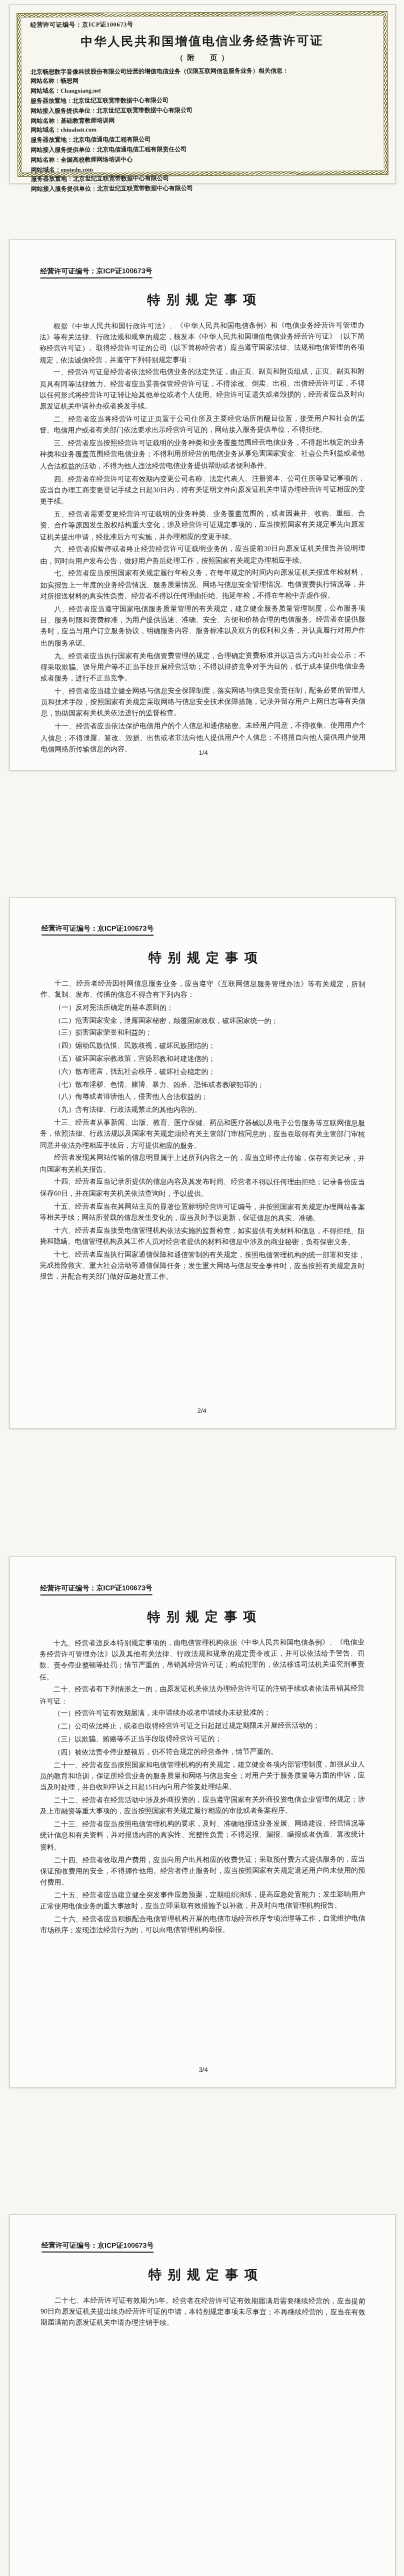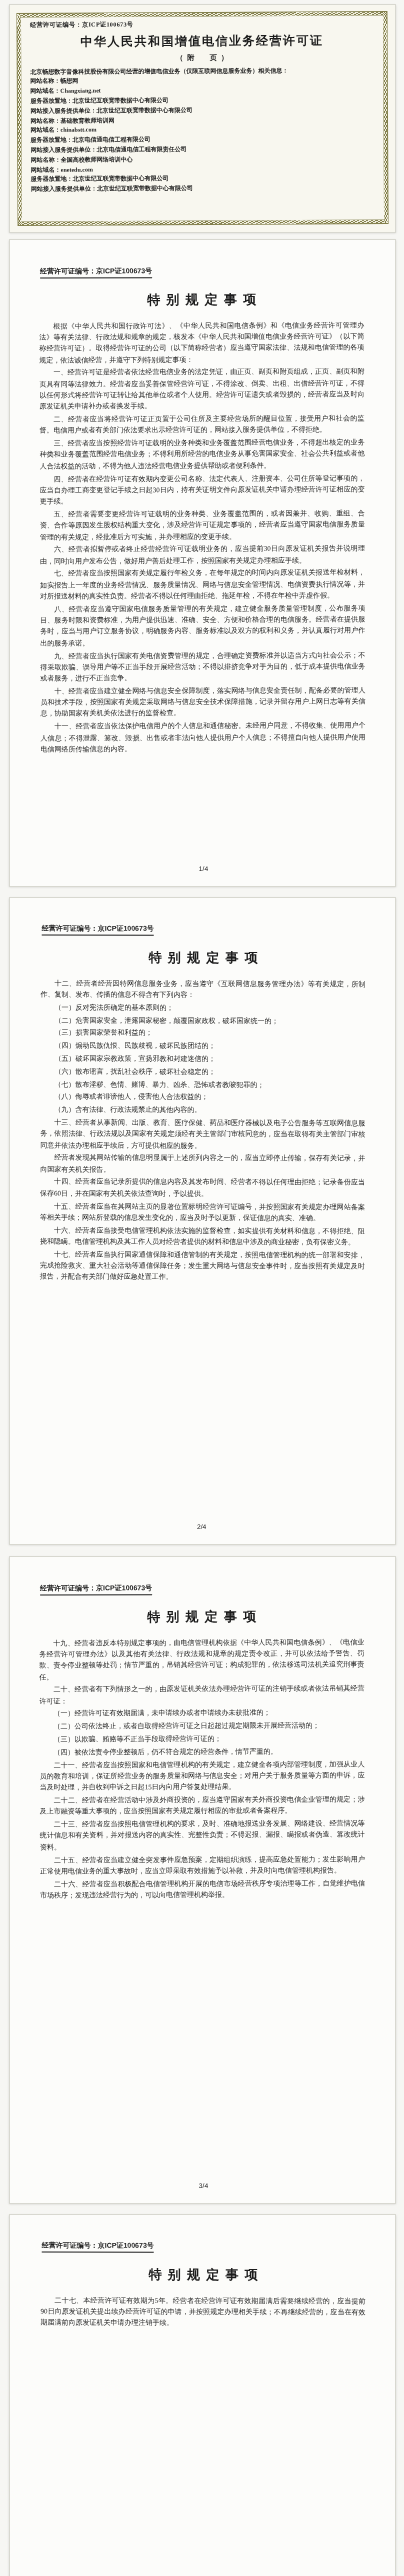--- a/index.html
+++ b/index.html
@@ -1,33 +1,33 @@
 <!DOCTYPE html>
 <html style="font-size:8.2px"><head>
 <meta charset="utf-8">
 <style>
   html,body{margin:0;padding:0;background:#f6f6f3;}
   .canvas{position:relative;width:405px;height:2873px;background:#f6f6f3;overflow:hidden;
           font-family:"Liberation Serif", serif;color:#1c1c1c;}
   .page{position:absolute;left:8.8px;width:387px;background:#fcfcfa;
         border:0.5px solid #d8d8d0;box-shadow:0 0.5px 2.1px rgba(0,0,0,.15);box-sizing:border-box;}
   
-  #page-1{top:4.1px;height:229px;background:#f8f7ef;}
+  #page-1{top:4.1px;height:180px;background:#f8f7ef;}
   .cert-wrap{position:absolute;inset:2.1px;transform:rotate(-0.3deg);}
   .cert-band{position:absolute;inset:5.7px;border:3.6px solid;
              border-image:repeating-linear-gradient(45deg,#83804d 0 1.5px,#eeecdb 1.5px 3.1px) 7;
              box-shadow:0 0 0 1px #83804d, inset 0 0 0 0.5px #83804d;}
   .cert-inner{position:absolute;inset:13.4px 18.5px;}
   .cert-number{font-size:6.2px;font-weight:bold;letter-spacing:0.3px;}
   .cert-title{margin:4.1px 0 0;text-align:center;font-size:12px;font-weight:bold;letter-spacing:1.5px;}
   .cert-sub{margin-top:2.1px;text-align:center;font-size:7.2px;font-weight:bold;letter-spacing:4.1px;padding-left:4.1px;}
   .cert-body{margin-top:4.1px;font-size:6px;font-weight:bold;line-height:9.8px;}
   .cert-line{margin:0;}
   
-  .prov{height:648px;}
+  .prov{height:532px;}
   #page-2{top:239px;}
   #page-3{top:897px;}
   #page-4{top:1556px;}
   #page-5{top:2214px;}
   .prov-inner{position:absolute;inset:0;}
   .tilt-a{transform:rotate(-0.18deg);}
   .tilt-b{transform:rotate(0.15deg);}
   .phead{margin:26px 31px 0;font-size:7px;font-weight:bold;
          font-family:"Liberation Sans", sans-serif;}
   .phead-u{display:inline-block;border-bottom:0.5px solid #1c1c1c;padding-bottom:1px;}
@@ -76,21 +76,21 @@
       <div class="phead">
         <span class="phead-u"><span>经营许可证编号：</span><span>京ICP证100673号</span></span>
       </div>
       <h2 class="ptitle">特别规定事项</h2>
       <div class="pbody">
           <p class="para">根据《中华人民共和国行政许可法》、《中华人民共和国电信条例》和《电信业务经营许可管理办法》等有关法律、行政法规和规章的规定，核发本《中华人民共和国增值电信业务经营许可证》（以下简称经营许可证）。取得经营许可证的公司（以下简称经营者）应当遵守国家法律、法规和电信管理的各项规定，依法诚信经营，并遵守下列特别规定事项：</p>
           <p class="para">一、经营许可证是经营者依法经营电信业务的法定凭证，由正页、副页和附页组成，正页、副页和附页具有同等法律效力。经营者应当妥善保管经营许可证，不得涂改、倒卖、出租、出借经营许可证，不得以任何形式将经营许可证转让给其他单位或者个人使用。经营许可证遗失或者毁损的，经营者应当及时向原发证机关申请补办或者换发手续。</p>
           <p class="para">二、经营者应当将经营许可证正页置于公司住所及主要经营场所的醒目位置，接受用户和社会的监督。电信用户或者有关部门依法要求出示经营许可证的，网站接入服务提供单位，不得拒绝。</p>
           <p class="para">三、经营者应当按照经营许可证载明的业务种类和业务覆盖范围经营电信业务，不得超出核定的业务种类和业务覆盖范围经营电信业务；不得利用所经营的电信业务从事危害国家安全、社会公共利益或者他人合法权益的活动，不得为他人违法经营电信业务提供帮助或者便利条件。</p>
           <p class="para">四、经营者在经营许可证有效期内变更公司名称、法定代表人、注册资本、公司住所等登记事项的，应当自办理工商变更登记手续之日起30日内，持有关证明文件向原发证机关申请办理经营许可证相应的变更手续。</p>
-          <p class="para">五、经营者需要变更经营许可证载明的业务种类、业务覆盖范围的，或者因兼并、收购、重组、合资、合作等原因发生股权结构重大变化，涉及经营许可证规定事项的，经营者应当遵守国家电信服务质量管理的有关规定，经批准后方可实施，并办理相应的变更手续。</p>
+          <p class="para">五、经营者需要变更经营许可证载明的业务种类、业务覆盖范围的，或者因兼并、收购、重组、合资、合作等原因发生股权结构重大变化，涉及经营许可证规定事项的，应当按照国家有关规定事先向原发证机关提出申请，经批准后方可实施，并办理相应的变更手续。</p>
           <p class="para">六、经营者拟暂停或者终止经营经营许可证载明业务的，应当提前30日向原发证机关报告并说明理由，同时向用户发布公告，做好用户善后处理工作，按照国家有关规定办理相应手续。</p>
           <p class="para">七、经营者应当按照国家有关规定履行年检义务，在每年规定的时间内向原发证机关报送年检材料，如实报告上一年度的业务经营情况、服务质量情况、网络与信息安全管理情况、电信资费执行情况等，并对所报送材料的真实性负责。经营者不得以任何理由拒绝、拖延年检，不得在年检中弄虚作假。</p>
           <p class="para">八、经营者应当遵守国家电信服务质量管理的有关规定，建立健全服务质量管理制度，公布服务项目、服务时限和资费标准，为用户提供迅速、准确、安全、方便和价格合理的电信服务。经营者在提供服务时，应当与用户订立服务协议，明确服务内容、服务标准以及双方的权利和义务，并认真履行对用户作出的服务承诺。</p>
           <p class="para">九、经营者应当执行国家有关电信资费管理的规定，合理确定资费标准并以适当方式向社会公示；不得采取欺骗、误导用户等不正当手段开展经营活动；不得以排挤竞争对手为目的，低于成本提供电信业务或者服务，进行不正当竞争。</p>
           <p class="para">十、经营者应当建立健全网络与信息安全保障制度，落实网络与信息安全责任制，配备必要的管理人员和技术手段，按照国家有关规定采取网络与信息安全技术保障措施，记录并留存用户上网日志等有关信息，协助国家有关机关依法进行的监督检查。</p>
           <p class="para">十一、经营者应当依法保护电信用户的个人信息和通信秘密。未经用户同意，不得收集、使用用户个人信息；不得泄露、篡改、毁损、出售或者非法向他人提供用户个人信息；不得擅自向他人提供用户使用电信网络所传输信息的内容。</p>
         </div>
       <div class="pageno">1/4</div>
     </div>
   </section>
@@ -132,34 +132,35 @@
       <div class="pbody">
           <p class="para">十九、经营者违反本特别规定事项的，由电信管理机构依据《中华人民共和国电信条例》、《电信业务经营许可管理办法》以及其他有关法律、行政法规和规章的规定责令改正，并可以依法给予警告、罚款、责令停业整顿等处罚；情节严重的，吊销其经营许可证；构成犯罪的，依法移送司法机关追究刑事责任。</p>
           <p class="para">二十、经营者有下列情形之一的，由原发证机关依法办理经营许可证的注销手续或者依法吊销其经营许可证：</p>
           <p class="para">（一）经营许可证有效期届满，未申请续办或者申请续办未获批准的；</p>
           <p class="para">（二）公司依法终止，或者自取得经营许可证之日起超过规定期限未开展经营活动的；</p>
           <p class="para">（三）以欺骗、贿赂等不正当手段取得经营许可证的；</p>
           <p class="para">（四）被依法责令停业整顿后，仍不符合规定的经营条件，情节严重的。</p>
           <p class="para">二十一、经营者应当按照国家和电信管理机构的有关规定，建立健全各项内部管理制度，加强从业人员的教育和培训，保证所经营业务的服务质量和网络与信息安全；对用户关于服务质量等方面的申诉，应当及时处理，并自收到申诉之日起15日内向用户答复处理结果。</p>
           <p class="para">二十二、经营者在经营活动中涉及外商投资的，应当遵守国家有关外商投资电信企业管理的规定；涉及上市融资等重大事项的，应当按照国家有关规定履行相应的审批或者备案程序。</p>
           <p class="para">二十三、经营者应当按照电信管理机构的要求，及时、准确地报送业务发展、网络建设、经营情况等统计信息和有关资料，并对报送内容的真实性、完整性负责；不得迟报、漏报、瞒报或者伪造、篡改统计资料。</p>
+          <p class="para">二十四、经营者收取用户费用，应当向用户出具相应的收费凭证；采取预付费方式提供服务的，应当保证预收费用的安全，不得挪作他用。经营者停止服务时，应当按照国家有关规定退还用户尚未使用的预付费用。</p>
           <p class="para">二十五、经营者应当建立健全突发事件应急预案，定期组织演练，提高应急处置能力；发生影响用户正常使用电信业务的重大事故时，应当立即采取有效措施予以补救，并及时向电信管理机构报告。</p>
           <p class="para">二十六、经营者应当积极配合电信管理机构开展的电信市场经营秩序专项治理等工作，自觉维护电信市场秩序；发现违法经营行为的，可以向电信管理机构举报。</p>
         </div>
       <div class="pageno">3/4</div>
     </div>
   </section>
 
   <section class="page prov" id="page-5">
     <div class="prov-inner tilt-b">
       <div class="phead">
         <span class="phead-u"><span>经营许可证编号：</span><span>京ICP证100673号</span></span>
       </div>
       <h2 class="ptitle">特别规定事项</h2>
       <div class="pbody">
-          <p class="para">二十七、本经营许可证有效期为5年。经营者在经营许可证有效期届满后需要继续经营的，应当提前90日向原发证机关提出续办经营许可证的申请，并按照规定办理相关手续；不再继续经营的，应当在有效期届满前向原发证机关申请办理注销手续。</p>
+          <p class="para">二十七、本经营许可证有效期为5年。经营者在经营许可证有效期届满后需要继续经营的，应当提前90日向原发证机关提出续办经营许可证的申请，本特别规定事项未尽事宜；不再继续经营的，应当在有效期届满前向原发证机关申请办理注销手续。</p>
         </div>
 
     </div>
   </section>
 
 </div>
 
 
 </body></html>

